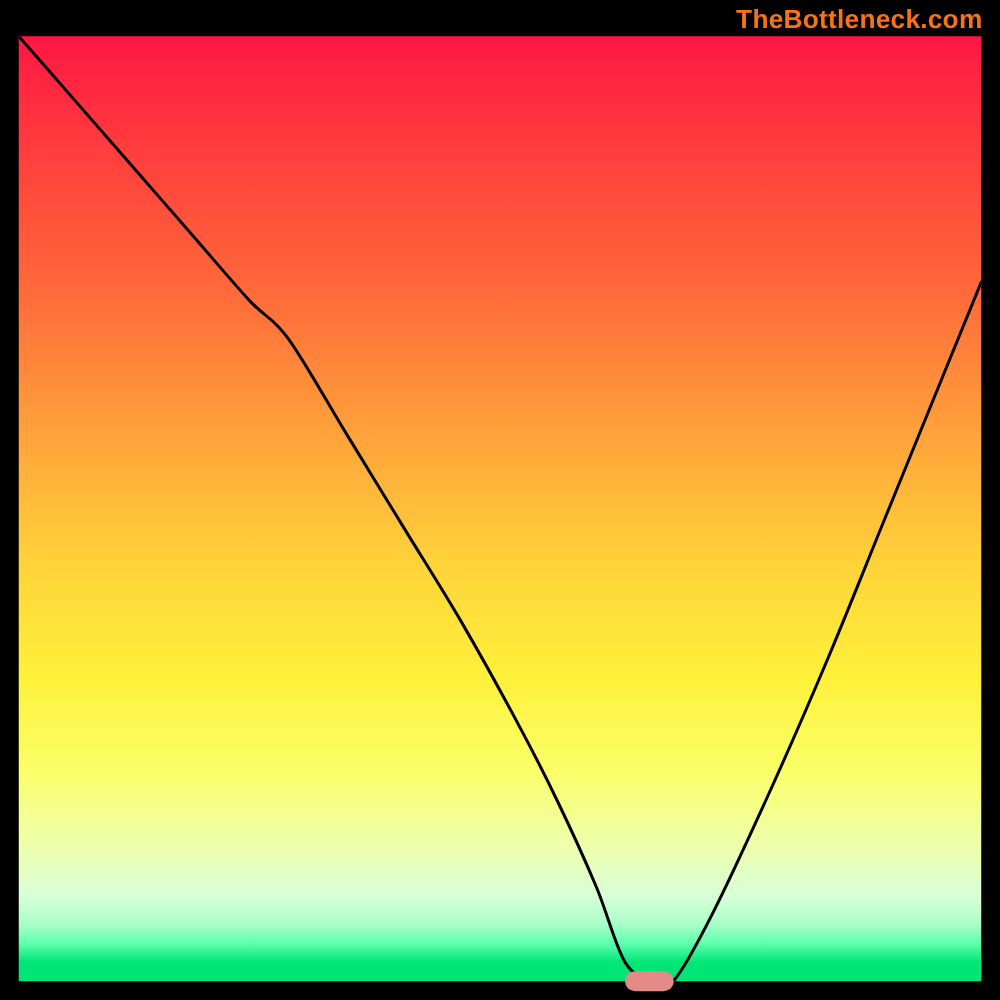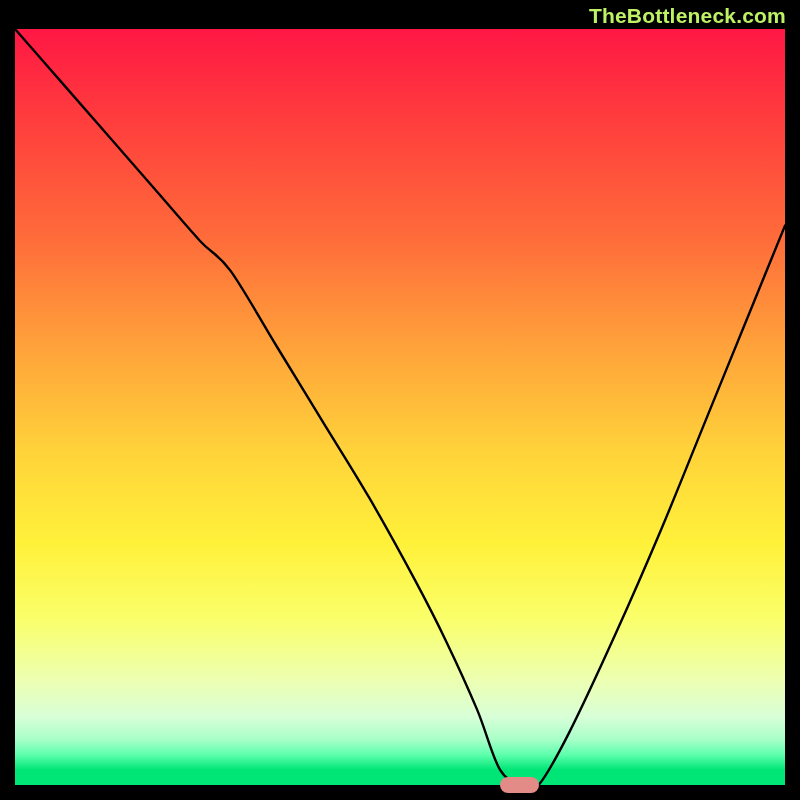--- a/index.html
+++ b/index.html
@@ -38,21 +38,21 @@
     width: 770px;
     height: 756px;
   }
   .watermark {
     position: absolute;
     top: 4px;
     right: 14px;
     font-family: Arial, Helvetica, sans-serif;
     font-size: 21px;
     font-weight: 700;
-    color: #bef264;
+    color: #f97316;
     letter-spacing: 0.2px;
   }
   .marker {
     position: absolute;
     width: 38px;
     height: 16px;
     background: #e38b86;
     border-radius: 8px;
   }
 </style>

